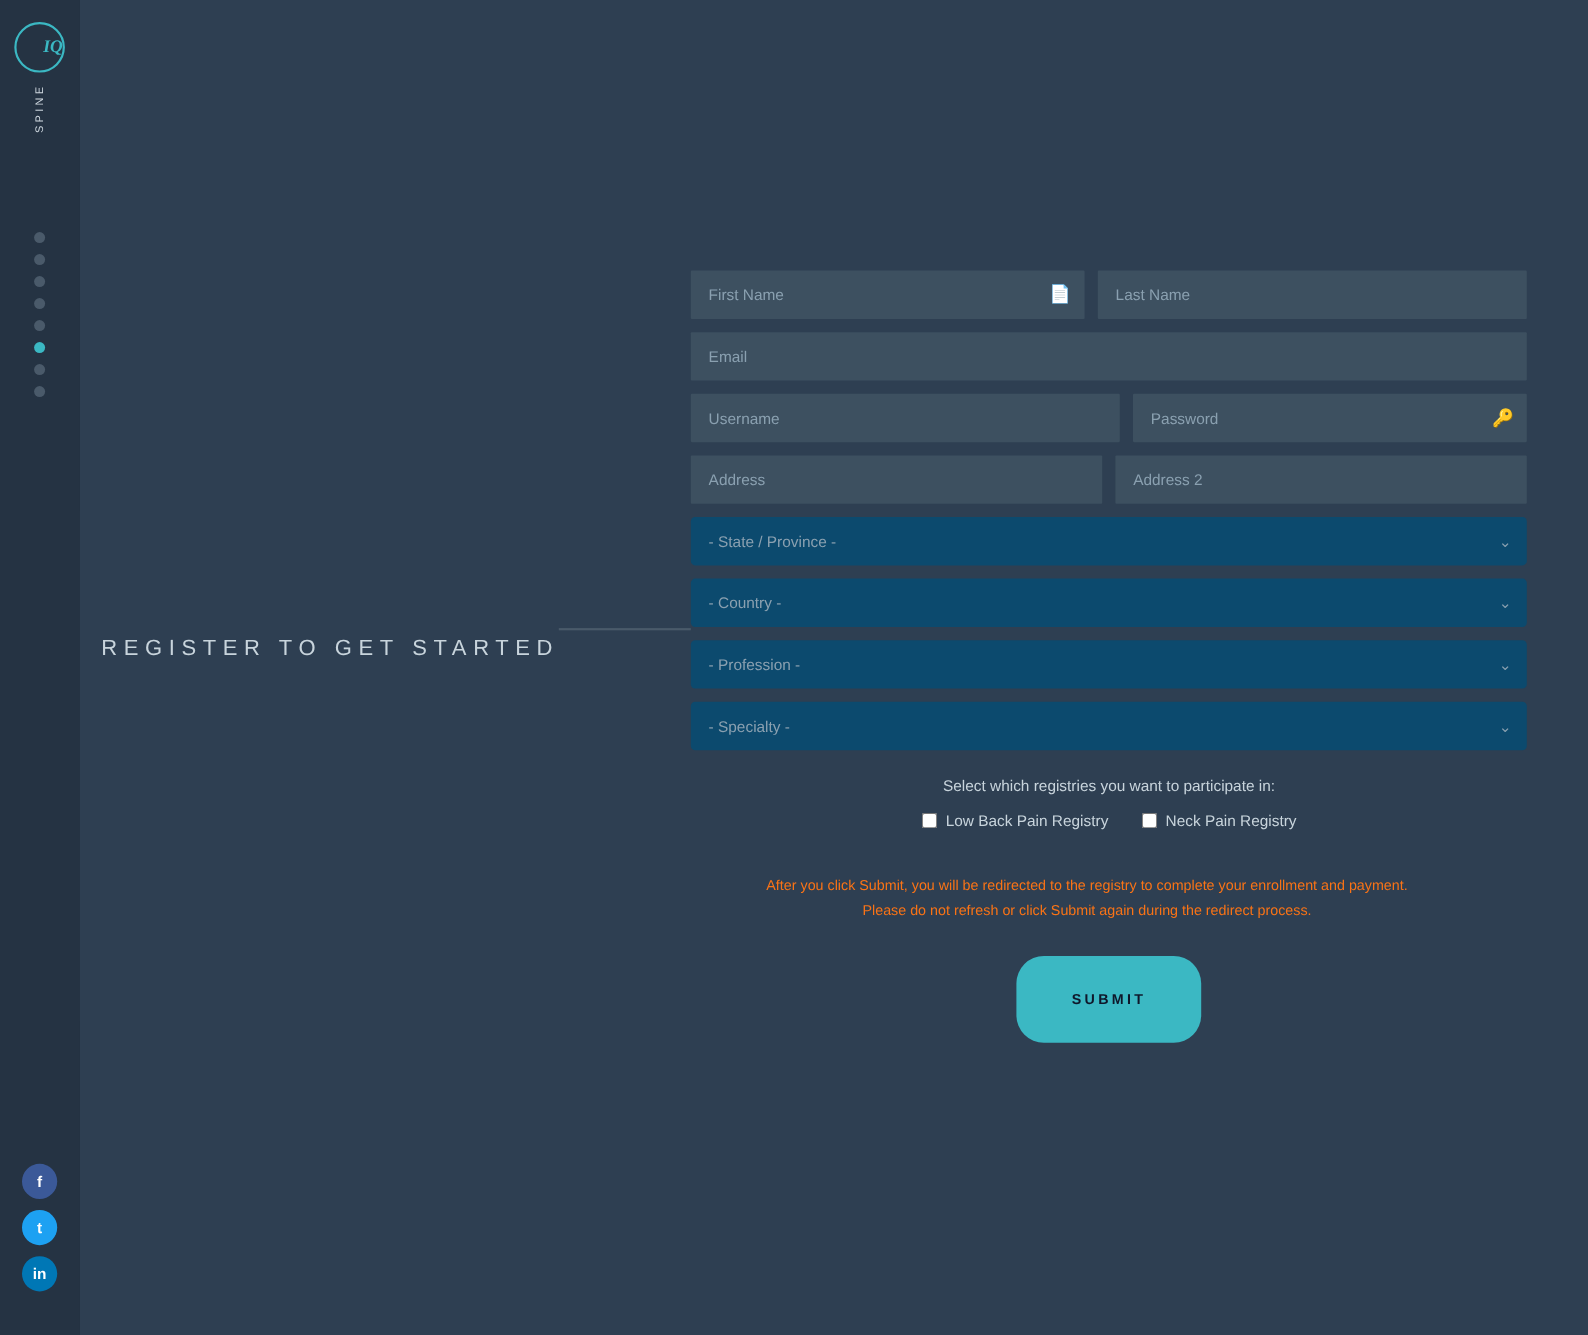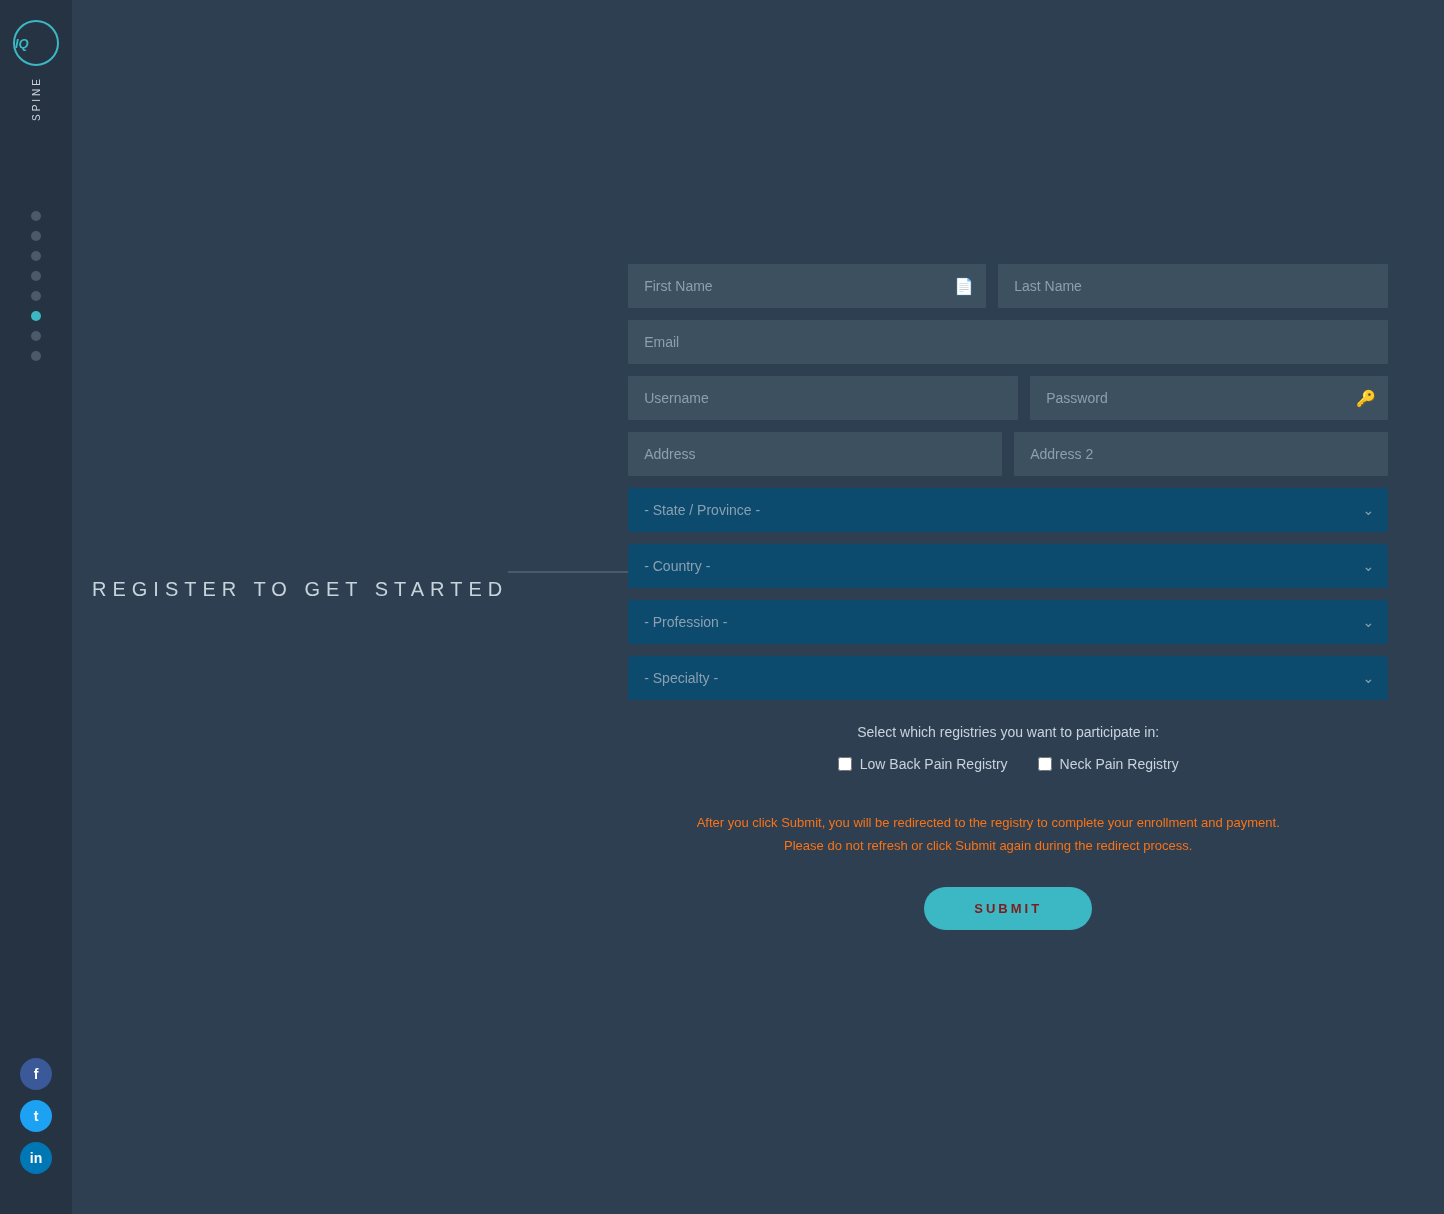--- a/index.html
+++ b/index.html
@@ -33,26 +33,27 @@
       margin-bottom: 30px;
     }
 
     .logo-circle {
       width: 46px;
       height: 46px;
       border: 2px solid #3bb8c3;
       border-radius: 50%;
       display: flex;
       align-items: center;
-      justify-content: flex-start;
+      justify-content: flex-end;
       color: #3bb8c3;
-      font-size: 13px;
+      font-size: 16px;
       font-style: italic;
       font-weight: bold;
       margin-bottom: 4px;
+      font-family: Liberation Serif, serif;
     }
 
     .logo-text {
       color: #cdd6de;
       font-size: 10px;
       letter-spacing: 3px;
       writing-mode: vertical-rl;
       text-orientation: mixed;
       transform: rotate(180deg);
       margin-top: 6px;
@@ -248,24 +249,24 @@
       font-size: 13px;
       line-height: 1.7;
       text-align: center;
       max-width: 720px;
     }
 
     .submit-btn {
       display: block;
       margin: 30px auto 0;
       background-color: #3bb8c3;
-      color: #7f1d1d;
+      color: #0f172a;
       border: none;
       border-radius: 25px;
-      padding: 14px 50px;
+      padding: 32px 50px;
       font-size: 13px;
       letter-spacing: 3px;
       text-transform: uppercase;
       font-weight: bold;
       cursor: pointer;
     }
   </style>
 </head>
 <body>
 

